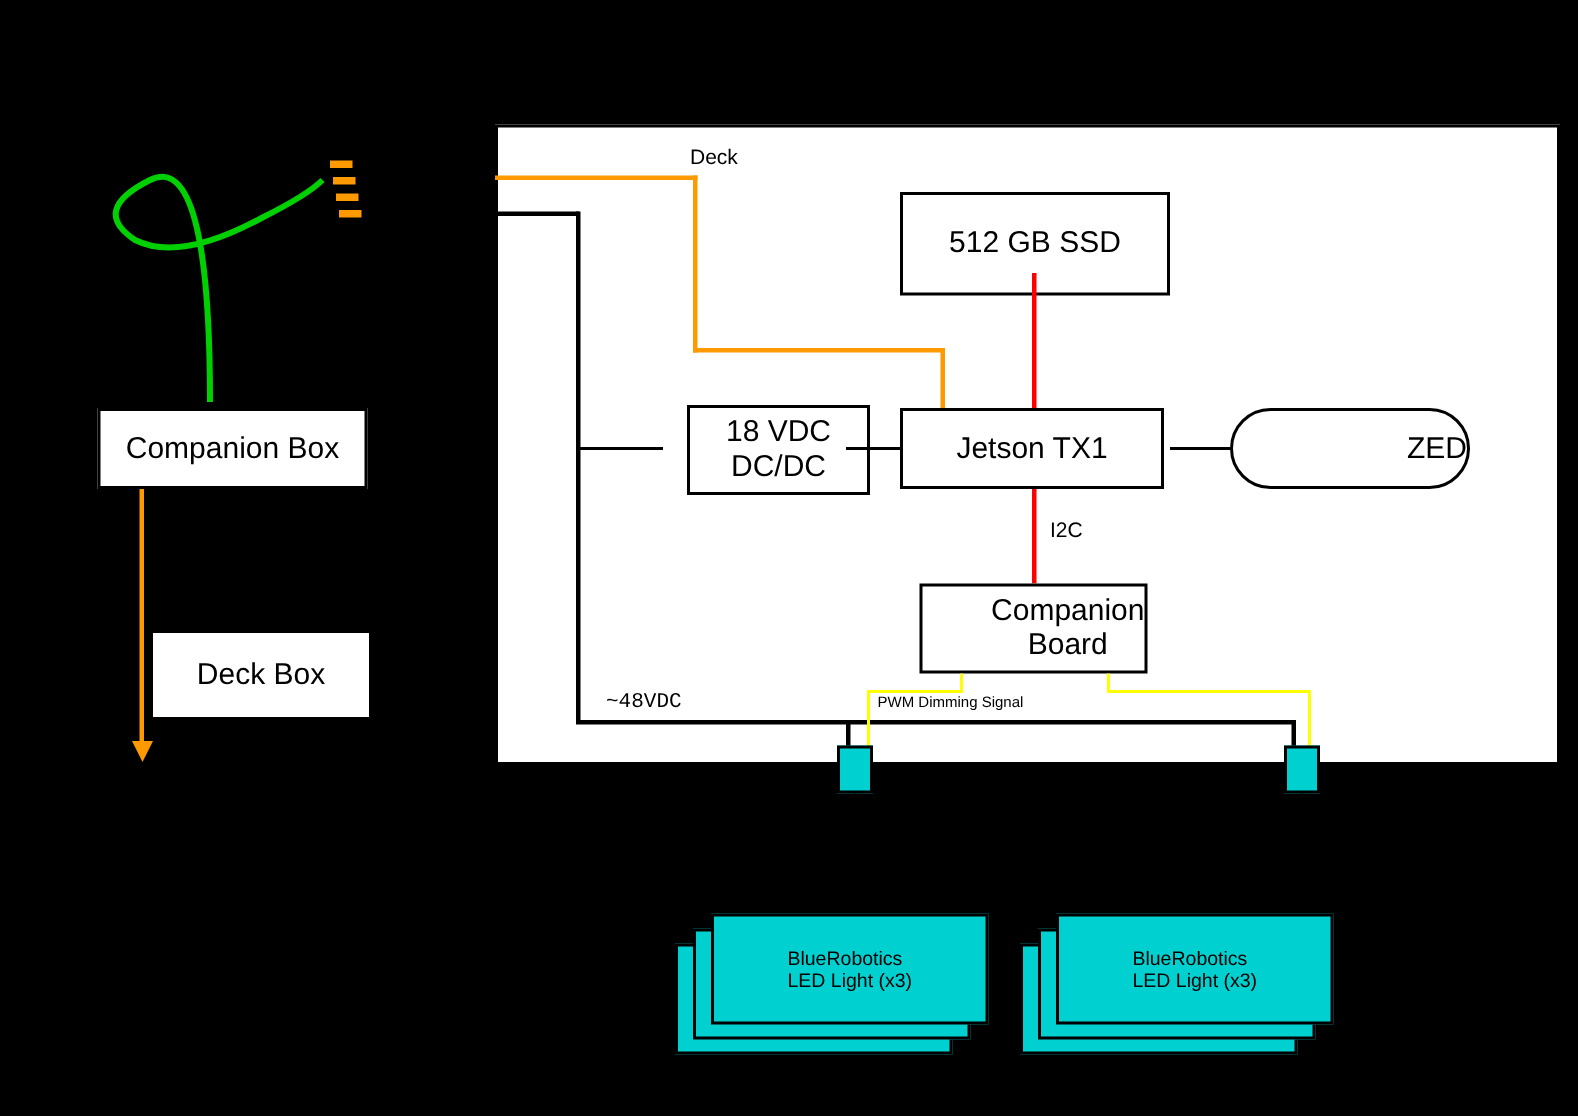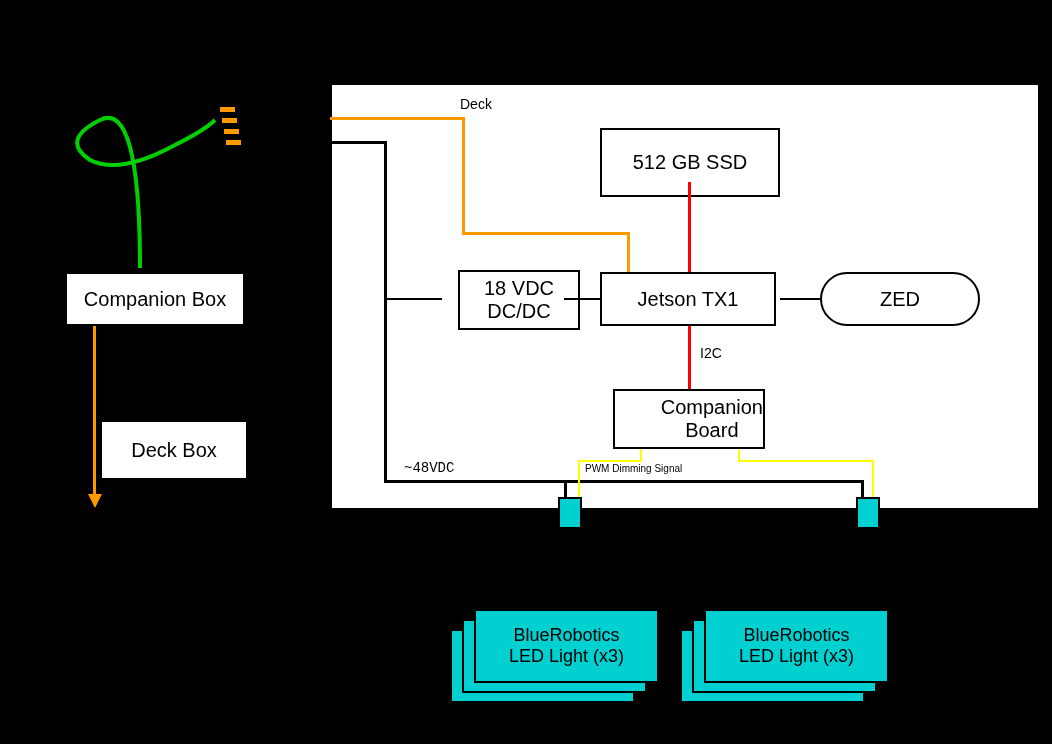--- a/index.html
+++ b/index.html
@@ -18,20 +18,21 @@
     border: 2px solid #000;
     display: flex;
     align-items: center;
     justify-content: center;
     text-align: center;
     font-size: 20px;
     box-sizing: border-box;
   }
   .rounded {
     border-radius: 28px;
+    justify-content: flex-end;
   }
   .main-container {
     position: absolute;
     left: 330px;
     top: 83px;
     width: 710px;
     height: 427px;
     background: #fff;
     border: 2px solid #000;
     box-sizing: border-box;
@@ -76,22 +77,21 @@
   .led-card {
     position: absolute;
     width: 185px;
     height: 74px;
     background: #00D0D0;
     border: 2px solid #000;
     box-sizing: border-box;
     display: flex;
     align-items: center;
     justify-content: center;
-    text-align: center;
-    font-size: 18px;
+    font-size: 13px;
   }
   .arrowhead {
     position: absolute;
     width: 0;
     height: 0;
   }
 </style>
 </head>
 <body>
 

